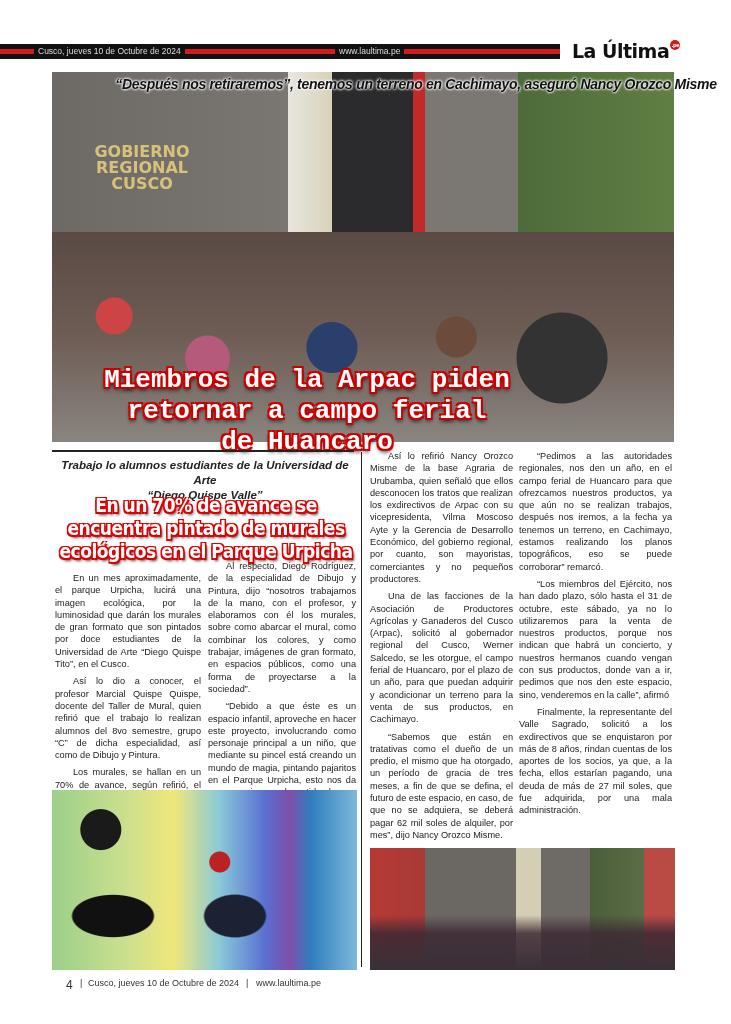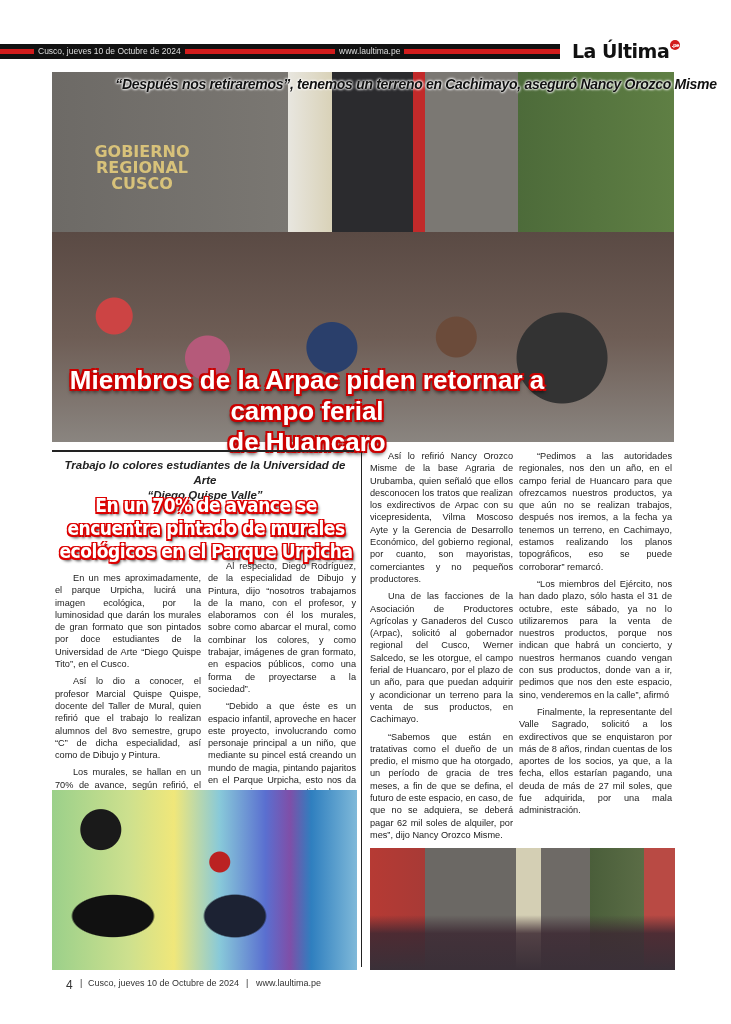--- a/index.html
+++ b/index.html
@@ -17,21 +17,21 @@
   .hero .crowd{position:absolute;left:0;top:160px;width:100%;height:210px;
     background:
       radial-gradient(circle at 10% 40%, #c44 0 18px, transparent 19px),
       radial-gradient(circle at 25% 60%, #b55a7a 0 22px, transparent 23px),
       radial-gradient(circle at 45% 55%, #2a3f6b 0 25px, transparent 26px),
       radial-gradient(circle at 65% 50%, #6b4b3a 0 20px, transparent 21px),
       radial-gradient(circle at 82% 60%, #333 0 45px, transparent 46px),
       linear-gradient(180deg,#5a4a44 0%,#6e5d55 50%,#8a8580 100%);}
   .hero .sign{position:absolute;left:30px;top:72px;color:#d8c27a;font-weight:bold;font-size:16px;font-family:"DejaVu Sans",sans-serif;text-align:center;line-height:16px;}
   .kicker-top{position:absolute;left:52px;top:76px;width:728px;text-align:center;font-style:italic;font-weight:bold;font-size:14px;color:#111;text-shadow:0 0 3px #fff,0 0 3px #fff,0 0 2px #fff;font-family:"Liberation Sans Narrow","Liberation Sans",sans-serif;letter-spacing:-0.3px;}
-  .headline-main{position:absolute;left:52px;top:365px;width:510px;text-align:center;color:#fff;font-weight:bold;font-size:26px;line-height:31px;font-family:Liberation Sans, sans-serif;
+  .headline-main{position:absolute;left:52px;top:365px;width:510px;text-align:center;color:#fff;font-weight:bold;font-size:26px;line-height:31px;font-family:Liberation Mono, monospace;
     text-shadow:2px 2px 0 #c00,-2px 2px 0 #c00,2px -2px 0 #c00,-2px -2px 0 #c00,0 3px 4px #000;}
   .rule{position:absolute;background:#222;}
   .kicker2{position:absolute;left:60px;top:458px;width:290px;text-align:center;font-style:italic;font-weight:bold;font-size:11.5px;line-height:15px;color:#222;font-family:"Liberation Sans Narrow","Liberation Sans",sans-serif;}
   .headline2{position:absolute;left:56px;top:494px;width:300px;text-align:center;color:#fff;font-weight:bold;font-size:19px;line-height:23px;font-family:"DejaVu Sans Condensed","DejaVu Sans",sans-serif;letter-spacing:-0.5px;
     text-shadow:1.5px 1.5px 0 #d00,-1.5px 1.5px 0 #d00,1.5px -1.5px 0 #d00,-1.5px -1.5px 0 #d00,2px 3px 3px #333;}
   .col{position:absolute;font-size:9.2px;line-height:12.3px;color:#222;text-align:justify;font-family:"Liberation Sans Narrow","Liberation Sans",sans-serif;}
   .col p{margin:0 0 5px 0;text-indent:18px;}
   .mural{left:52px;top:790px;width:305px;height:180px;
     background:
       radial-gradient(ellipse at 20% 70%, #111 0 40px, transparent 42px),
@@ -65,21 +65,21 @@
 <div class="kicker-top">“Después nos retiraremos”, tenemos un terreno en Cachimayo, aseguró Nancy Orozco Misme</div>
 <div class="headline-main">
   <div>Miembros de la Arpac piden retornar a campo ferial</div>
   <div>de Huancaro</div>
 </div>
 
 <div class="rule" style="left:52px;top:450px;width:302px;height:2px;"></div>
 <div class="rule" style="left:361px;top:452px;width:1px;height:515px;"></div>
 
 <div class="kicker2">
-  <div>Trabajo lo colores estudiantes de la Universidad de Arte</div>
+  <div>Trabajo lo alumnos estudiantes de la Universidad de Arte</div>
   <div>“Diego Quispe Valle”</div>
 </div>
 <div class="headline2">En un 70% de avance se encuentra pintado de murales ecológicos en el Parque Urpicha</div>
 
 <div class="col" style="left:55px;top:572px;width:146px;">
   <p>En un mes aproximadamente, el parque Urpicha, lucirá una imagen ecológica, por la luminosidad que darán los murales de gran formato que son pintados por doce estudiantes de la Universidad de Arte “Diego Quispe Tito”, en el Cusco.</p>
   <p>Así lo dio a conocer, el profesor Marcial Quispe Quispe, docente del Taller de Mural, quien refirió que el trabajo lo realizan alumnos del 8vo semestre, grupo “C” de dicha especialidad, así como de Dibujo y Pintura.</p>
   <p>Los murales, se hallan en un 70% de avance, según refirió, el tema principal es la ecología, el medio ambiente y la naturaleza.</p>
   <p style="height:37px;overflow:hidden;">Los menores cuando acudan a las instalaciones del parque infantil, podrán apreciar, imágenes de niños, pájaros, mariposas, peces, flores, personajes infantiles con una gama de colores vivos, alegres.</p>
 </div>

